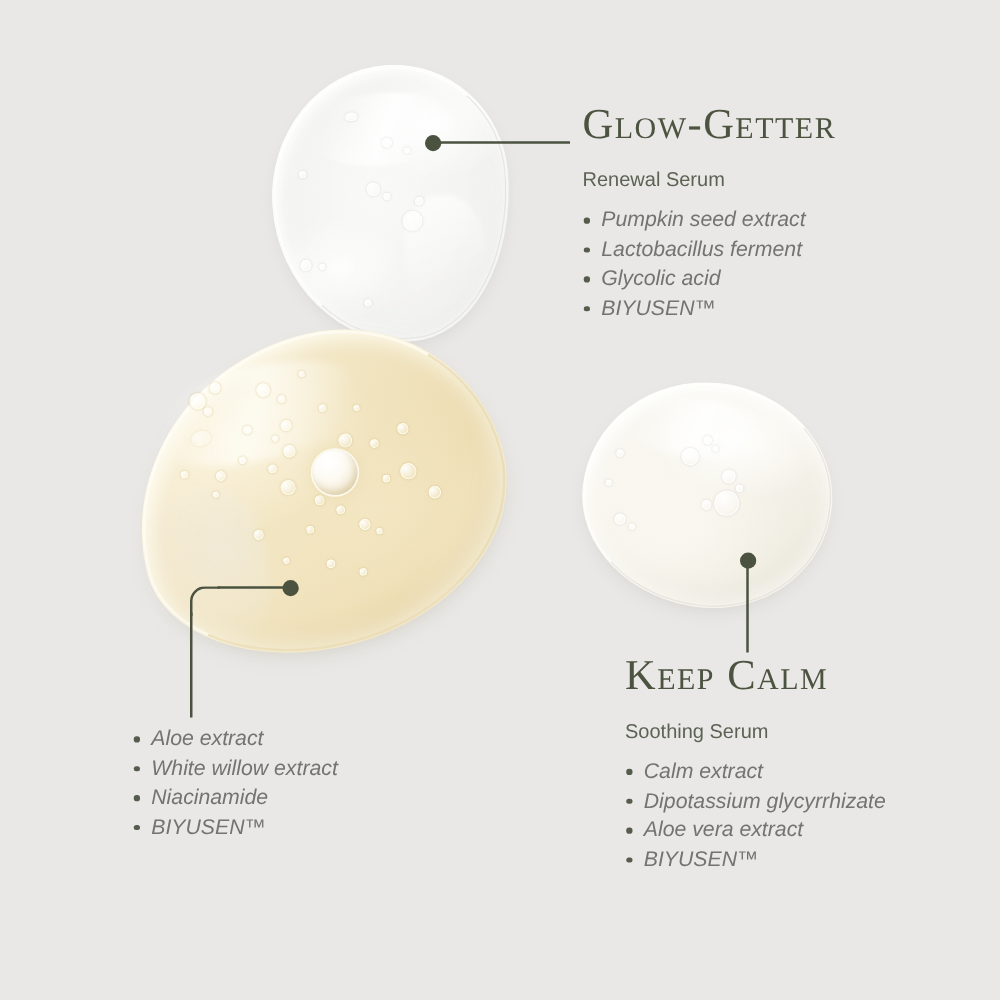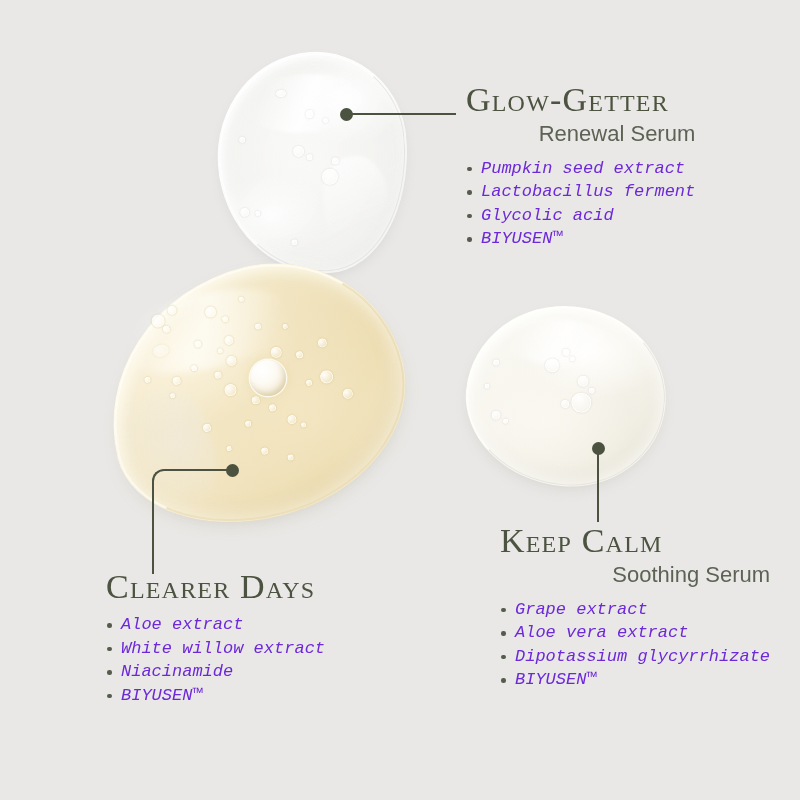--- a/index.html
+++ b/index.html
@@ -214,38 +214,37 @@
     font-family: "Liberation Serif", serif;
     font-variant: small-caps;
     font-size: 34px;
     line-height: 1.0;
     letter-spacing: 1.2px;
     color: #4c5340;
     white-space: nowrap;
   }
   .subtitle {
     font-family: "Liberation Sans", sans-serif;
-    font-size: 22px;
+    font-size: 16px;
     line-height: 1.25;
     color: #5c6354;
-    margin-top: 3px;
+    margin-top: 18px;
     white-space: nowrap;
-    text-align: right;
   }
   ul.ingredients {
     list-style: none;
     margin: 9px 0 0 0;
     padding: 0;
   }
   ul.ingredients li {
-    font-family: Liberation Mono, monospace;
+    font-family: Liberation Sans, sans-serif;
     font-style: italic;
     font-size: 17px;
     line-height: 23.5px;
-    color: #6d28d9;
+    color: #737373;
     position: relative;
     padding-left: 15px;
     white-space: nowrap;
   }
   ul.ingredients li::before {
     content: "";
     position: absolute;
     left: 1px;
     top: 10px;
     width: 4.5px;
@@ -359,33 +358,32 @@
     <div class="subtitle">Renewal Serum</div>
     <ul class="ingredients">
       <li>Pumpkin seed extract</li>
       <li>Lactobacillus ferment</li>
       <li>Glycolic acid</li>
       <li>BIYUSEN™</li>
     </ul>
   </div>
 
   <div class="block" id="text-clearer" style="left:106px;top:570px;">
-    <div class="title">Clearer Days</div>
     <ul class="ingredients">
       <li>Aloe extract</li>
       <li>White willow extract</li>
       <li>Niacinamide</li>
       <li>BIYUSEN™</li>
     </ul>
   </div>
 
   <div class="block" id="text-keep" style="left:500px;top:524px;">
     <div class="title">Keep Calm</div>
     <div class="subtitle">Soothing Serum</div>
     <ul class="ingredients">
-      <li>Grape extract</li>
+      <li>Calm extract</li>
+      <li>Dipotassium glycyrrhizate</li>
       <li>Aloe vera extract</li>
-      <li>Dipotassium glycyrrhizate</li>
       <li>BIYUSEN™</li>
     </ul>
   </div>
 
 </div>
 
 </body></html>

